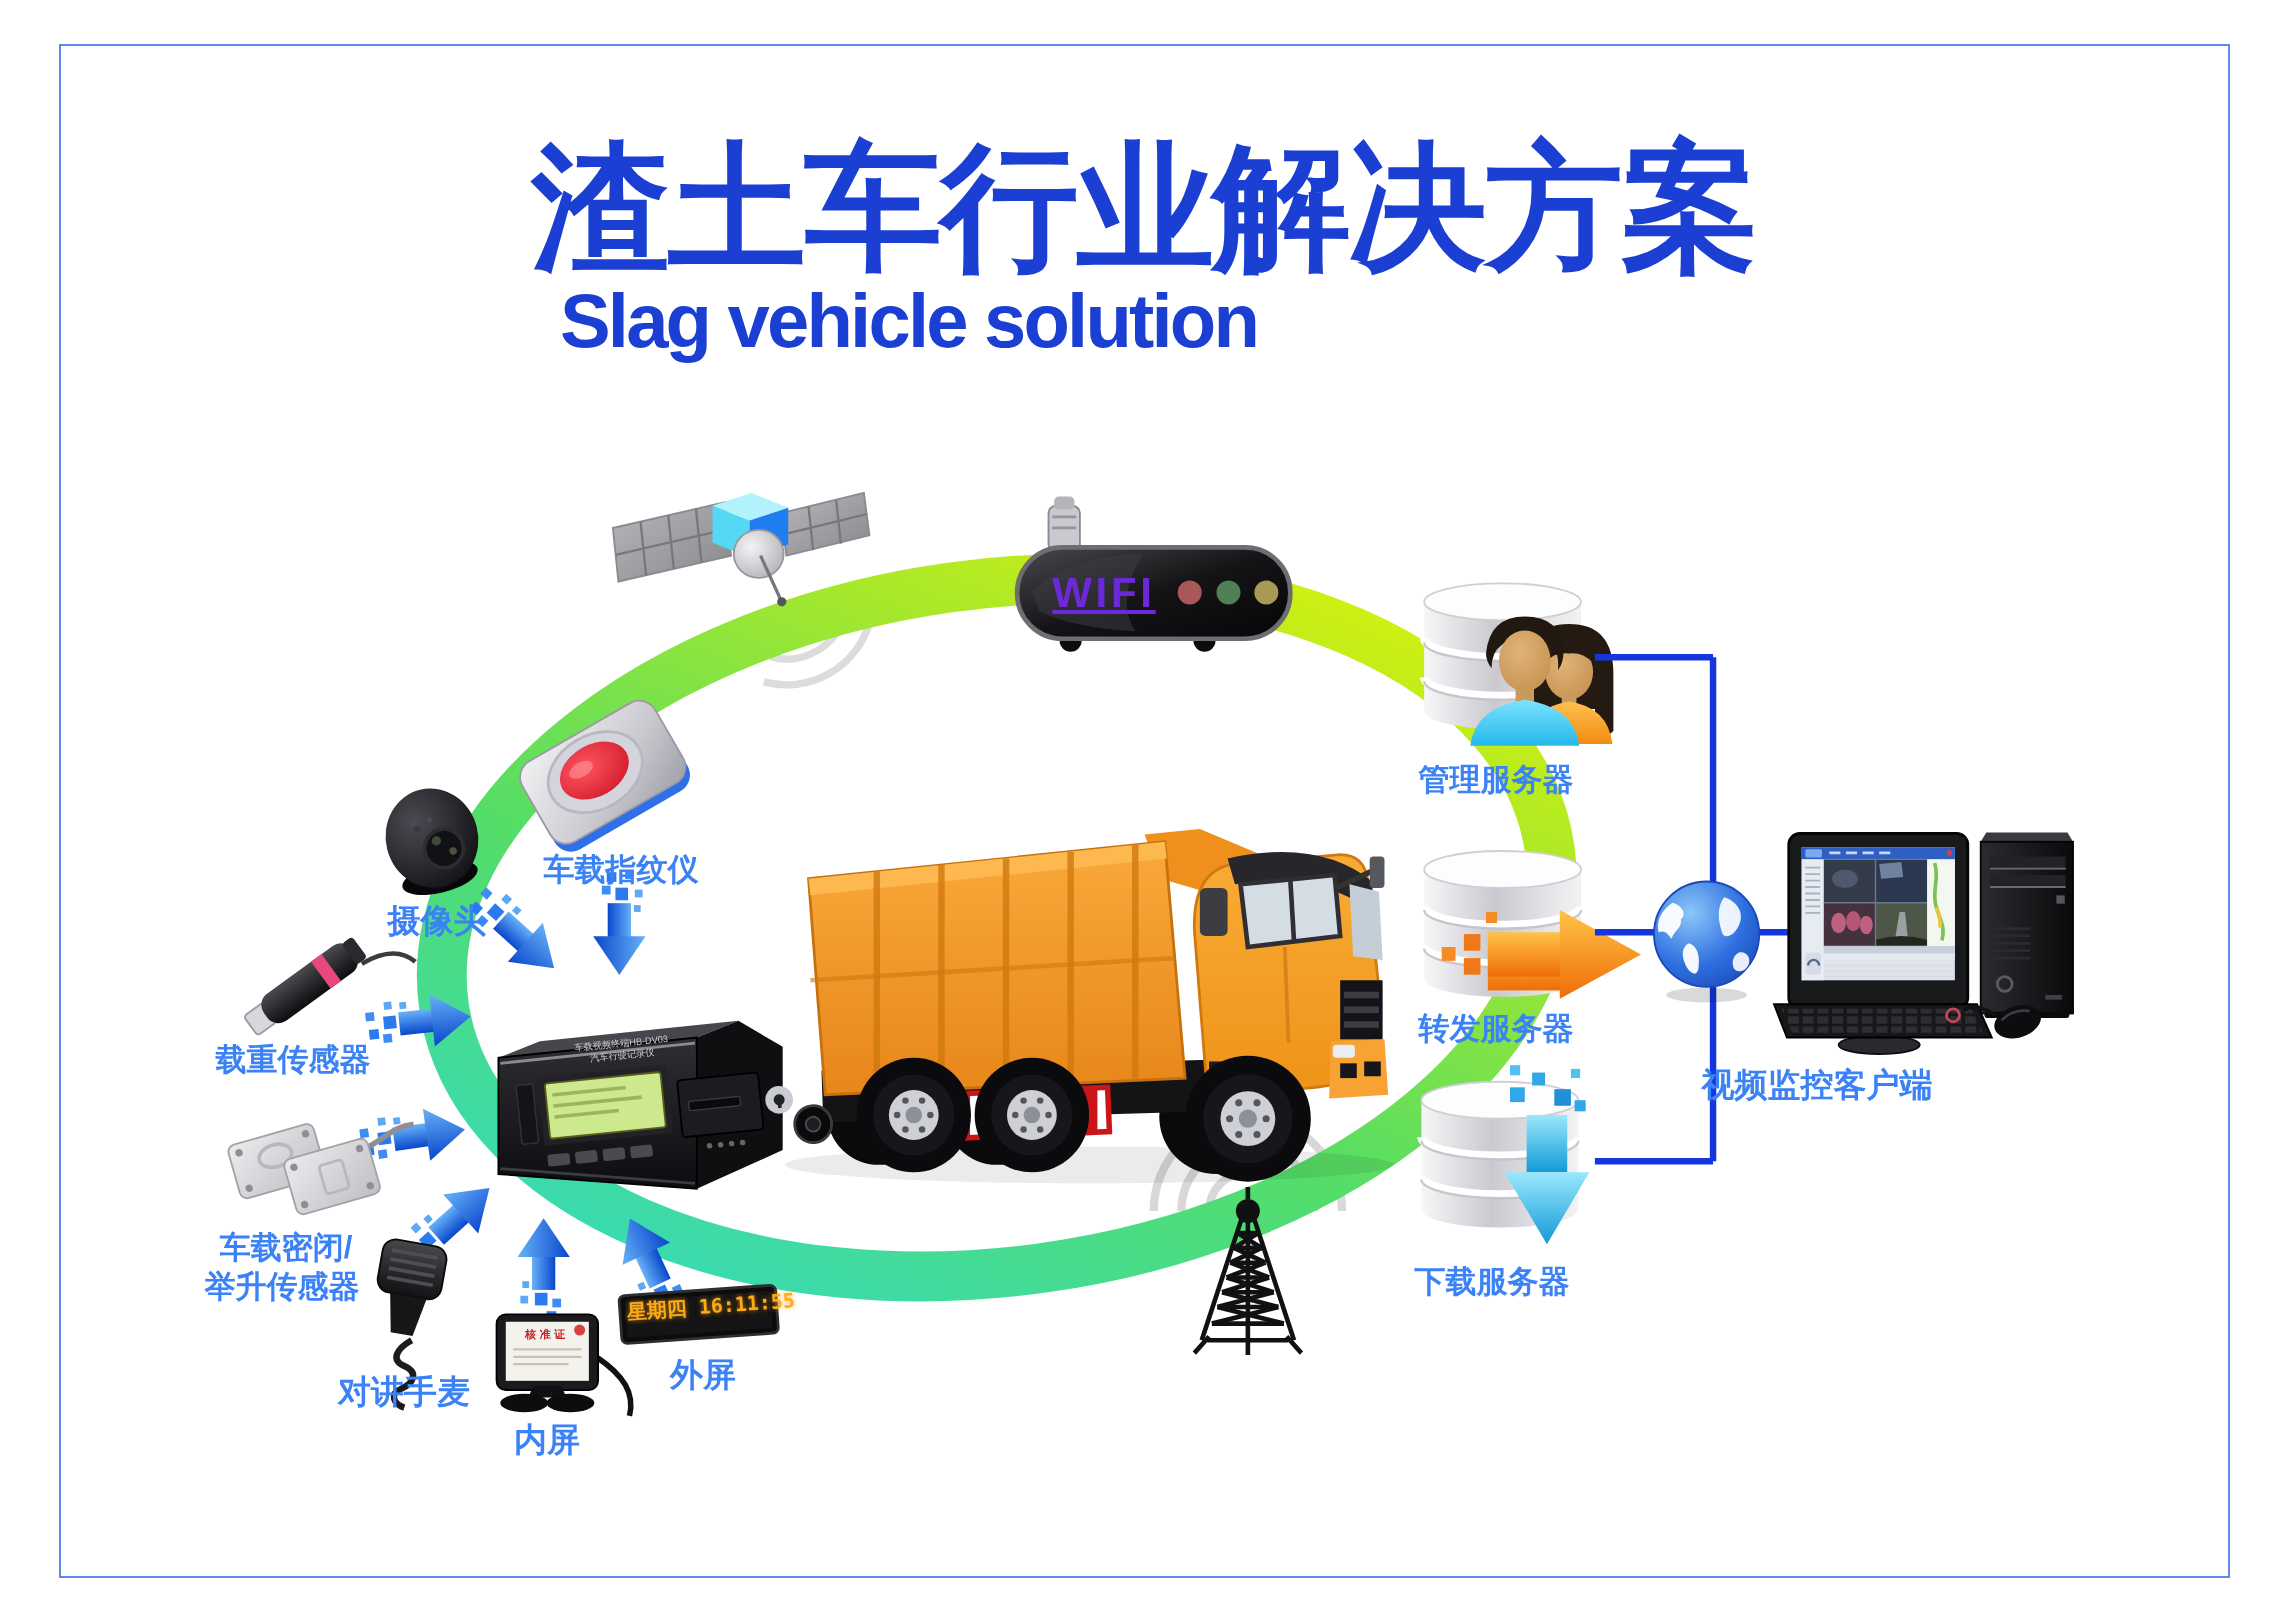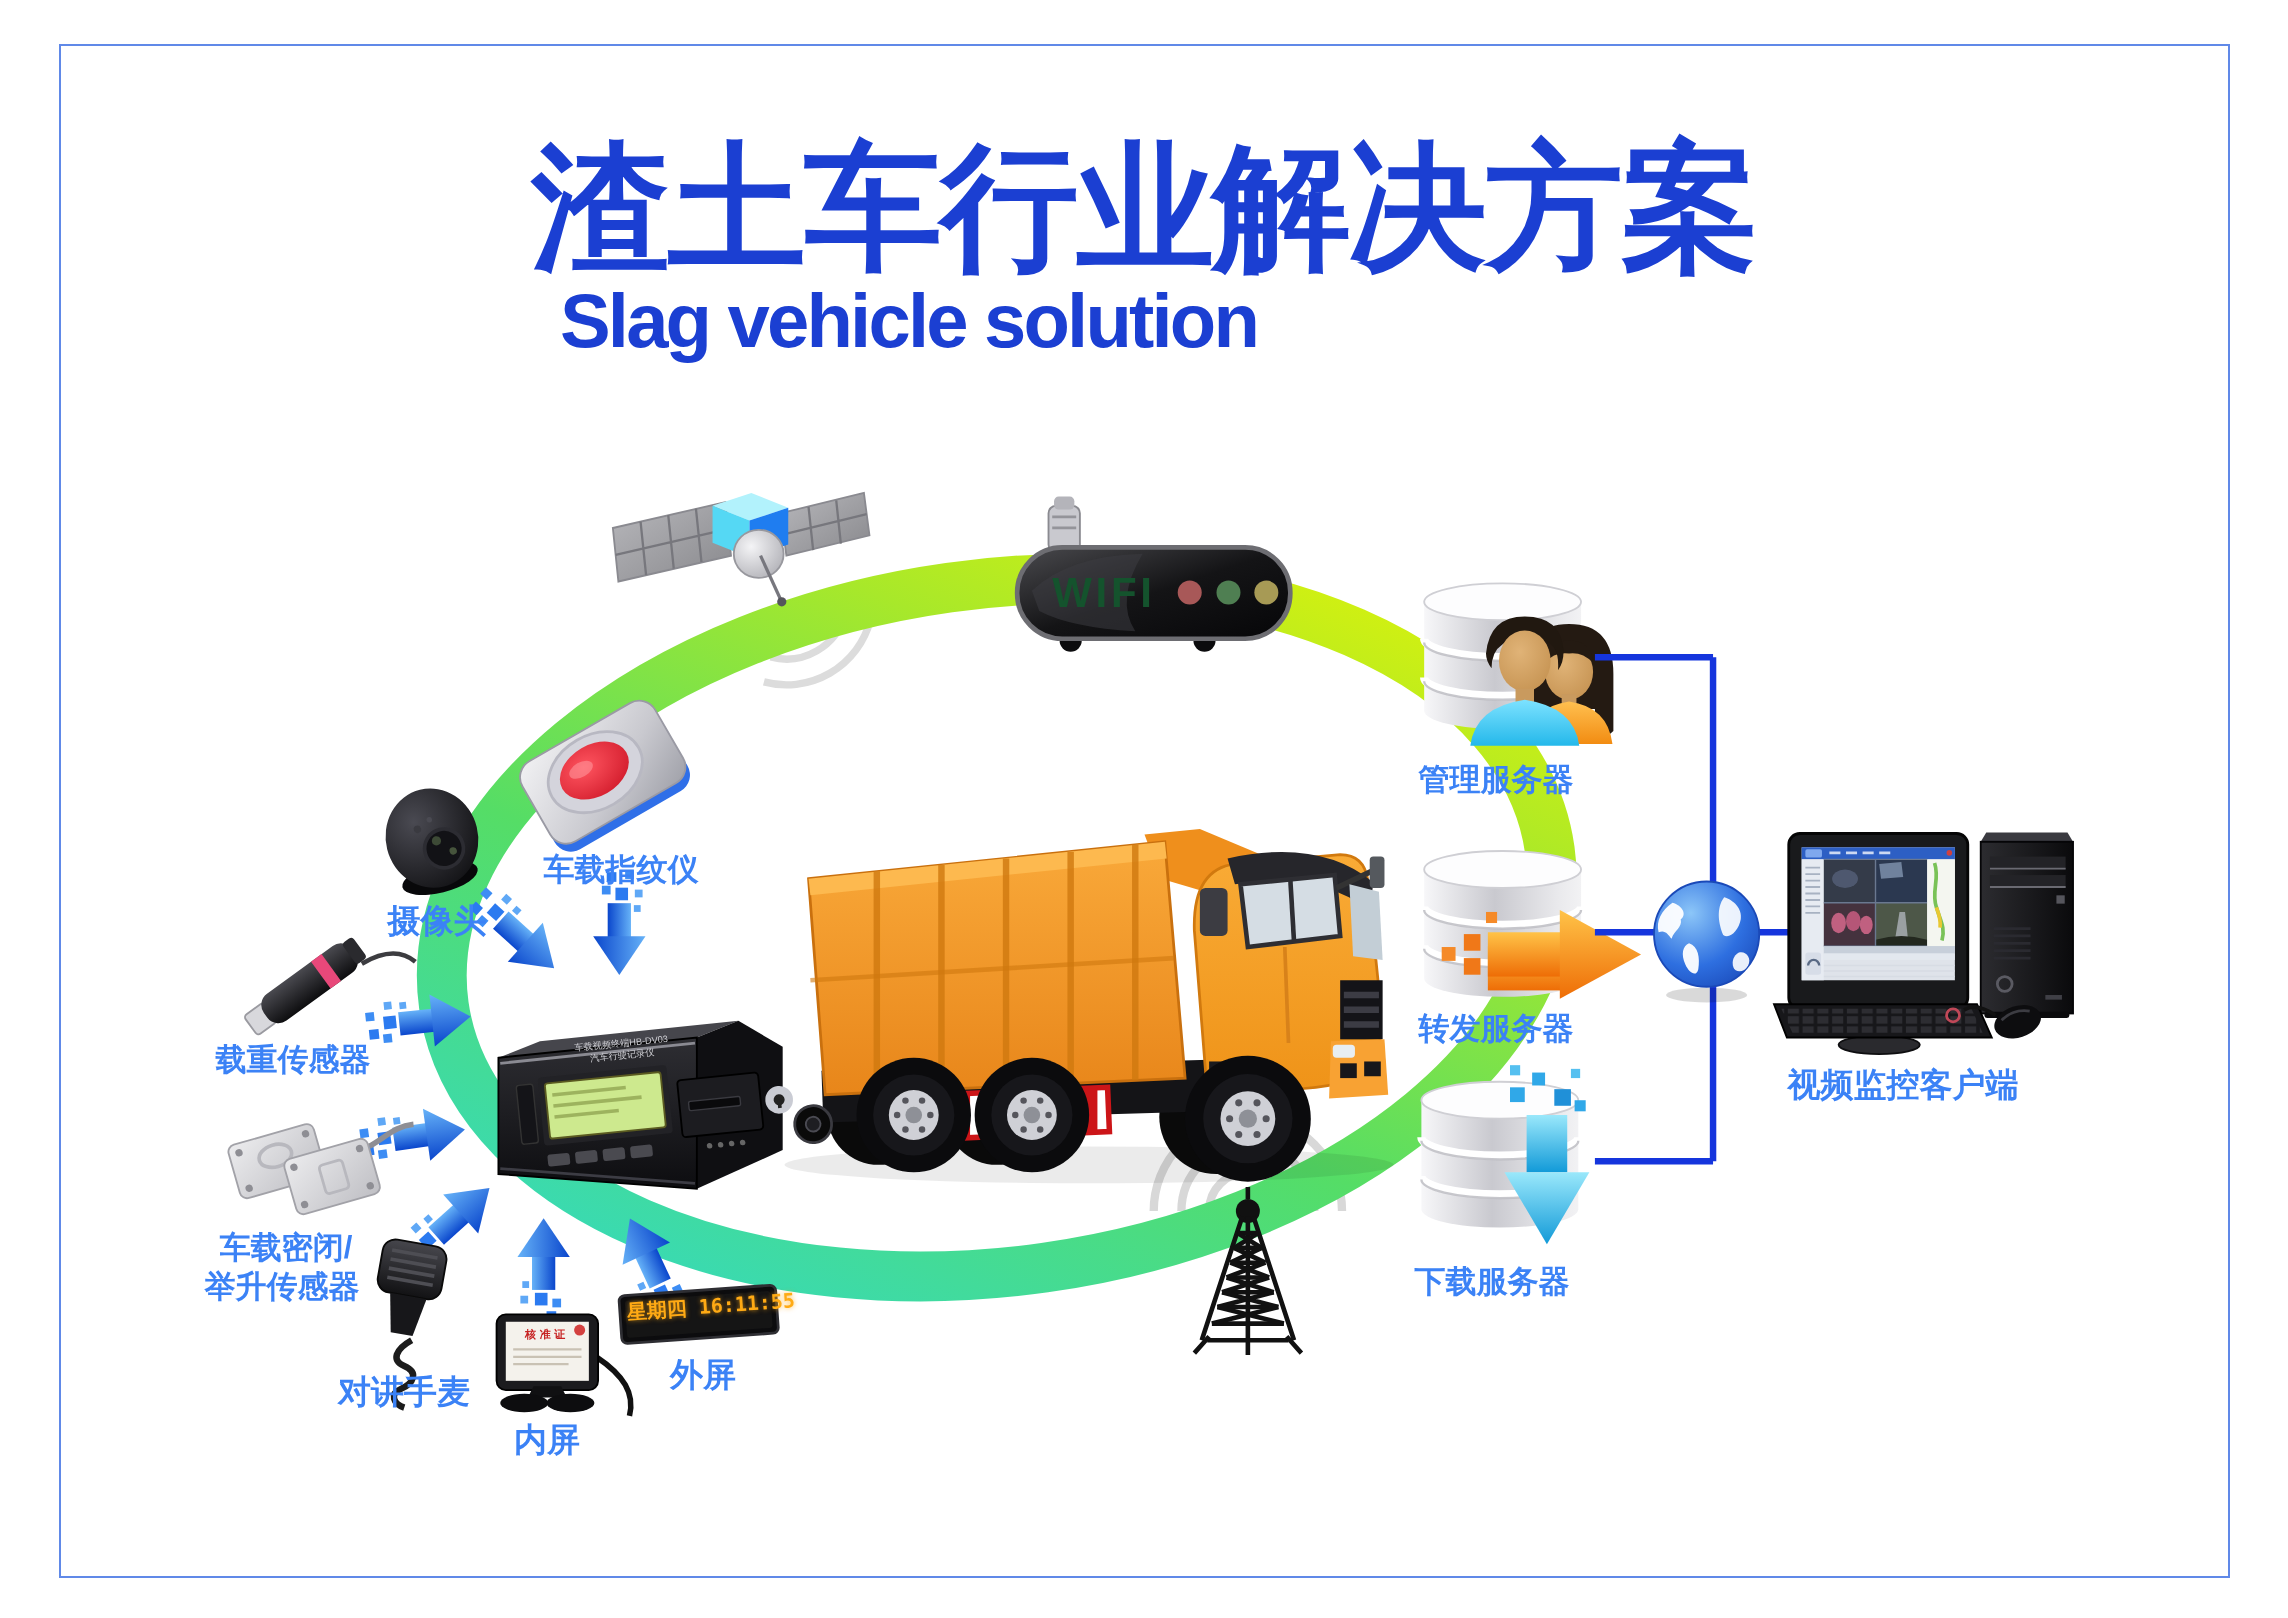--- a/index.html
+++ b/index.html
@@ -6,22 +6,22 @@
   #canvas{position:relative;width:2289px;height:1619px;background:#ffffff;overflow:hidden;
           font-family:"Liberation Sans",sans-serif;}
   #frame{position:absolute;left:59px;top:44px;width:2167px;height:1530px;border:2.8px solid #6089e8;}
   .ttl{position:absolute;left:0;top:118px;width:2289px;text-align:center;font-weight:bold;
        font-size:138px;letter-spacing:-1.8px;color:#1b3fd2;line-height:1.05;margin-top:17px;}
   .sub{position:absolute;left:0;top:277px;width:1817px;text-align:center;font-weight:bold;
        font-size:76px;letter-spacing:-2.8px;color:#1b3fd2;}
   .lbl{position:absolute;font-weight:bold;color:#3b82f6;font-size:31px;white-space:nowrap;
        transform:translateX(-50%);}
   .lbl.big{font-size:33px;}
-  .wifi-txt{position:absolute;left:1104px;top:569px;transform:translateX(-50%);color:#14532d;
-       font-weight:bold;font-size:42px;letter-spacing:3.7px;}
+  .wifi-txt{position:absolute;left:1104px;top:569px;transform:translateX(-50%);color:#6d28d9;
+       font-weight:bold;font-size:42px;letter-spacing:3.7px;text-decoration:underline;}
   .led-txt{position:absolute;left:626px;top:1299px;width:148px;text-align:center;
        font-family:"DejaVu Sans Mono",monospace;font-weight:bold;font-size:20px;color:#ffaa14;
        transform:rotate(-4deg);transform-origin:left top;text-shadow:0 0 5.5px rgba(255,170,20,.75);
        white-space:nowrap;}
   .doc-txt{position:absolute;left:547px;top:1327px;transform:translateX(-50%);font-size:11px;
        font-weight:bold;color:#c62222;letter-spacing:3.7px;}
   .mdvr-txt{position:absolute;left:552px;top:1045px;width:138px;text-align:center;font-size:9.2px;
        line-height:1.25;color:#cfcfd4;transform:rotate(-5.5deg);transform-origin:left top;}
   svg{position:absolute;left:0;top:0;}
 </style>
@@ -506,16 +506,16 @@
 <div class="lbl" style="left:293px;top:1039px;">载重传感器</div>
 <div class="lbl" style="left:276px;top:1227px;margin-left:10px;">车载密闭/</div>
 <div class="lbl" style="left:282px;top:1266px;">举升传感器</div>
 <div class="lbl big" style="left:404px;top:1370px;">对讲手麦</div>
 <div class="lbl big" style="left:547px;top:1418px;">内屏</div>
 <div class="lbl big" style="left:703px;top:1353px;">外屏</div>
 
 <div class="lbl" style="left:1496px;top:759px;">管理服务器</div>
 <div class="lbl" style="left:1496px;top:1008px;">转发服务器</div>
 <div class="lbl" style="left:1492px;top:1261px;">下载服务器</div>
-<div class="lbl big" style="left:1903px;top:1063px;">视频监控客户端</div>
+<div class="lbl big" style="left:1817px;top:1063px;">视频监控客户端</div>
 
 </div>
 
 
 </body></html>

